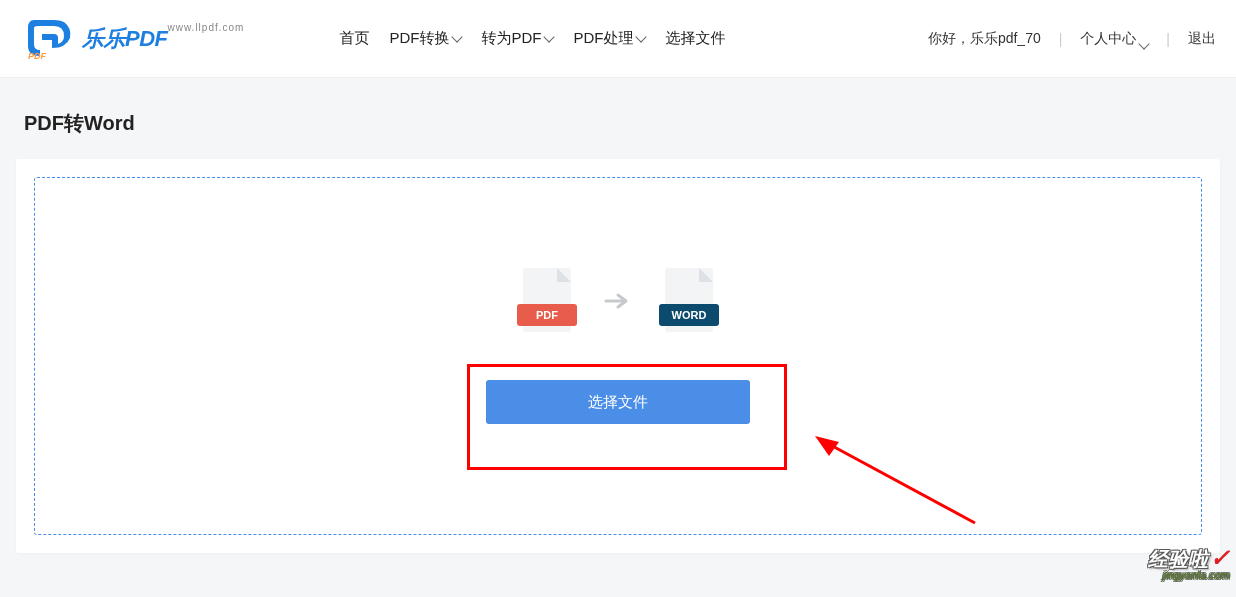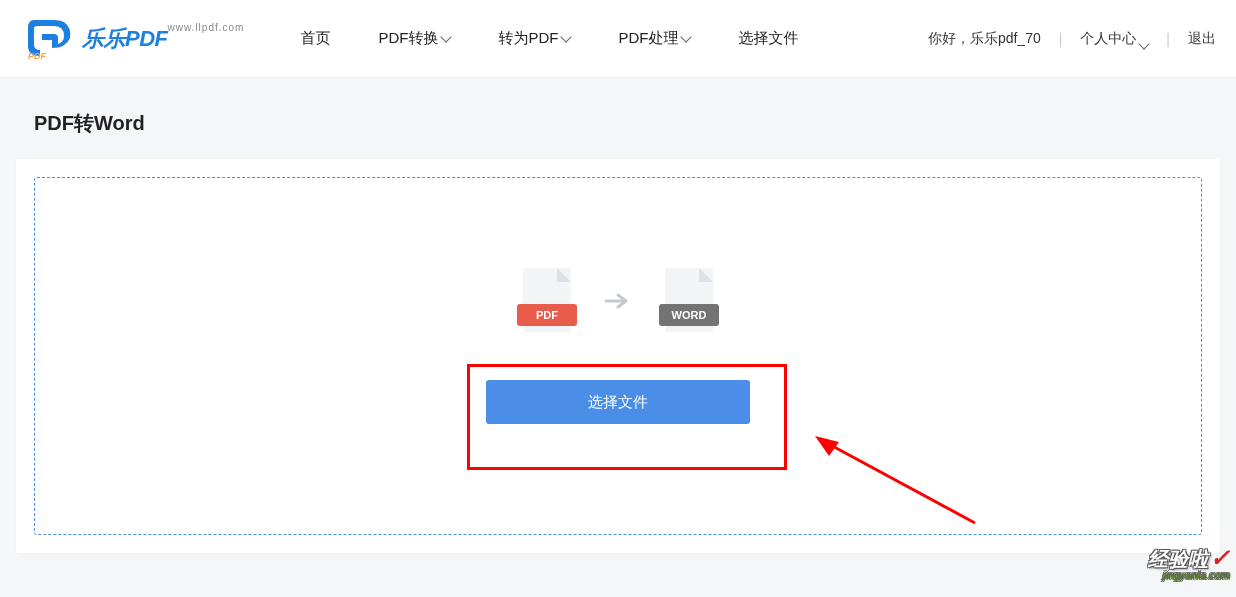--- a/index.html
+++ b/index.html
@@ -46,22 +46,22 @@
       letter-spacing: 1px;
       margin-top: -2px;
     }
     .logo-text {
       display: flex;
       flex-direction: row;
       margin-left: 6px;
     }
     .nav {
       display: flex;
-      margin-left: 56px;
-      gap: 48px;
+      margin-left: 95px;
+      gap: 20px;
     }
     .nav-item {
       font-size: 15px;
       color: #222;
       cursor: pointer;
       display: flex;
       align-items: center;
       gap: 4px;
     }
     .chevron {
@@ -91,21 +91,21 @@
       align-items: flex-end;
       gap: 4px;
     }
     .content {
       padding: 20px 16px 0 16px;
     }
     .page-title {
       font-size: 20px;
       font-weight: bold;
       color: #222;
-      margin-left: 18px;
+      margin-left: 8px;
       margin-top: 12px;
       margin-bottom: 22px;
     }
     .card {
       background: #fff;
       border-radius: 3px;
       padding: 18px;
       box-shadow: 0 1px 3px rgba(0,0,0,0.03);
     }
     .dropzone {
@@ -159,21 +159,21 @@
       align-items: center;
       justify-content: center;
       font-size: 11px;
       font-weight: bold;
       color: #fff;
     }
     .pdf-label {
       background: #e75c4a;
     }
     .word-label {
-      background: #737373;
+      background: #0c4a6e;
     }
     .arrow-icon {
       display: flex;
       align-items: center;
       justify-content: center;
       width: 30px;
       height: 30px;
       margin-top: -10px;
     }
     .upload-btn {

